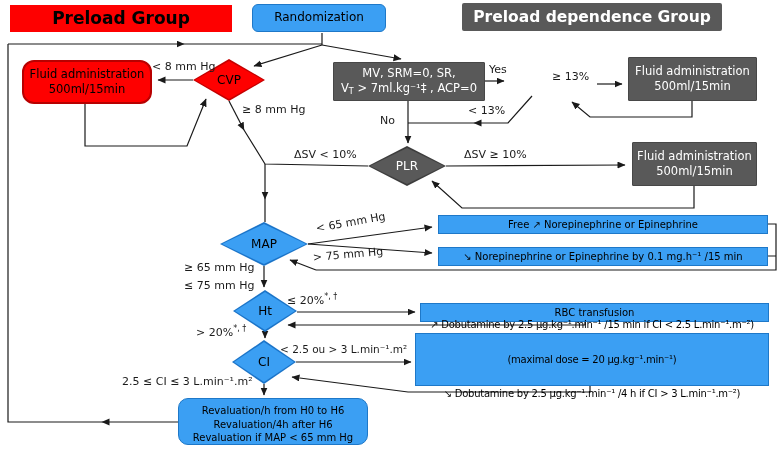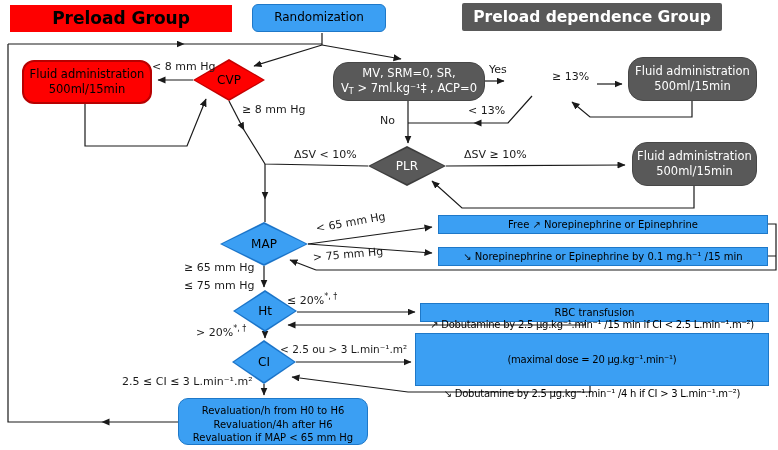--- a/index.html
+++ b/index.html
@@ -5,21 +5,21 @@
   html,body{margin:0;padding:0;background:#fff;}
   .stage{position:relative;width:778px;height:450px;background:#fff;overflow:hidden;
          font-family:"DejaVu Sans",sans-serif;color:#111;}
   svg.wires{position:absolute;left:0;top:0;z-index:1;}
   .node{position:absolute;z-index:2;box-sizing:border-box;display:flex;flex-direction:column;
         align-items:center;justify-content:center;text-align:center;line-height:1.32;}
   .banner-red{background:#fe0000;color:#000;font-weight:bold;font-size:17px;}
   .banner-gray{background:#595959;color:#fff;font-weight:bold;font-size:15.5px;border-radius:2px;}
   .round-blue{background:#3b9ff3;border:1.5px solid #1e78c8;border-radius:6px;font-size:12px;color:#000;}
   .round-red{background:#fe0000;border:2px solid #b80000;border-radius:12px;font-size:11.5px;color:#000;}
-  .round-gray{background:#595959;border:1.5px solid #474747;border-radius:15px;font-size:11.5px;color:#fff;}
+  .round-gray{background:#595959;border:1.5px solid #474747;border-radius:1px;font-size:11.5px;color:#fff;}
   .rect-blue{background:#3b9ff3;border:1px solid #1e78c8;font-size:10px;color:#000;white-space:nowrap;}
   .rect-blue.small{font-size:10px;letter-spacing:-0.25px;line-height:1.35;gap:21px;}
   .round-blue.big{border-radius:10px;font-size:10px;justify-content:flex-end;}
   .diamond{position:absolute;z-index:2;}
   .diamond .shp{position:absolute;inset:0;clip-path:polygon(50% 0%,100% 50%,50% 100%,0% 50%);}
   .diamond .shp.in{inset:2px;}
   .d-red-o{background:#c40000;} .d-red-i{background:#fe0000;}
   .d-gray-o{background:#3d3d3d;} .d-gray-i{background:#595959;}
   .d-blue-o{background:#1b74c8;} .d-blue-i{background:#3b9ff3;}
   .diamond .lbl{position:absolute;inset:0;display:flex;align-items:center;justify-content:center;

